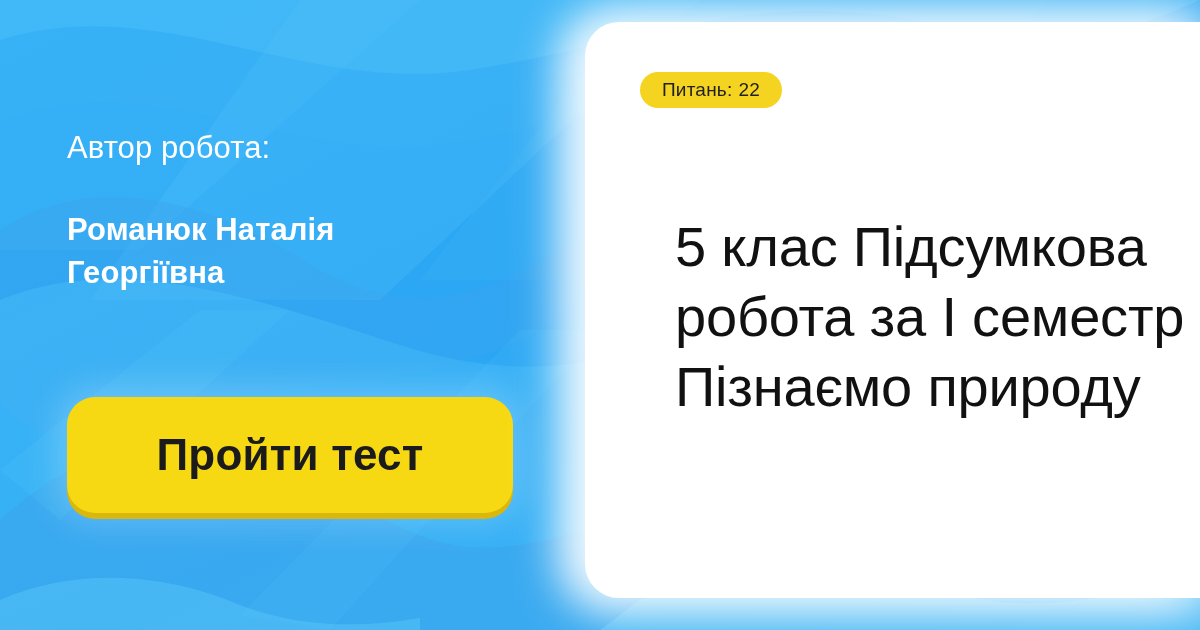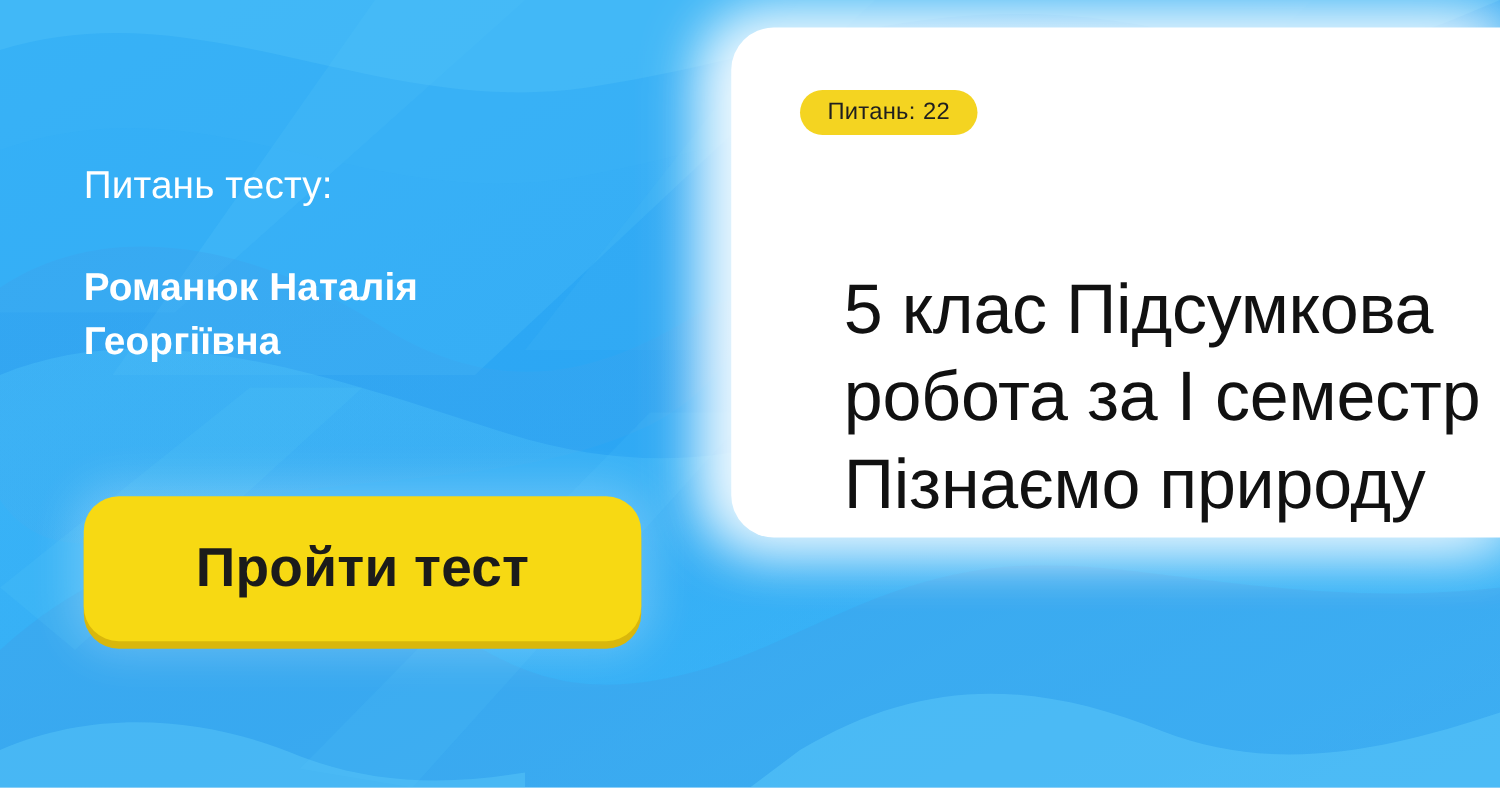--- a/index.html
+++ b/index.html
@@ -90,21 +90,21 @@
     justify-content: center;
     padding: 0;
   }
 
   
   .card {
     position: absolute;
     left: 585px;
     top: 22px;
     width: 615px;
-    height: 408px;
+    height: 576px;
     background: #ffffff;
     border-radius: 34px 0 0 34px;
     box-shadow: -18px 0 48px 6px rgba(255,255,255,0.85),
                  0 0 42px 14px rgba(255,255,255,0.55);
   }
 
   .q-badge {
     position: absolute;
     left: 55px;
     top: 50px;
@@ -180,21 +180,21 @@
     <path d="M640,600 C740,540 830,545 930,585 C1020,620 1110,600 1200,570 L1200,630 L600,630 Z" fill="#5FCCFB" opacity="0.45"></path>
 
     <path d="M0,600 C80,565 170,575 240,605 C300,628 360,628 420,618 L420,630 L0,630 Z" fill="#5FCCFB" opacity="0.40"></path>
 
     <path d="M0,470 L200,310 L290,310 L60,520 Z" fill="#5ECBFB" opacity="0.14"></path>
     <path d="M240,615 L520,330 L600,330 L330,630 Z" fill="#5ECBFB" opacity="0.12"></path>
   </svg>
 
   <div class="left-panel">
 
-    <div class="author-label">Питань тесту:</div>
+    <div class="author-label">Автор робота:</div>
 
     <div class="author-name">Романюк Наталія Георгіївна</div>
 
     <div class="cta-wrap">
       <button class="cta-button">Пройти тест</button>
     </div>
   </div>
 
   <div class="card">
 

